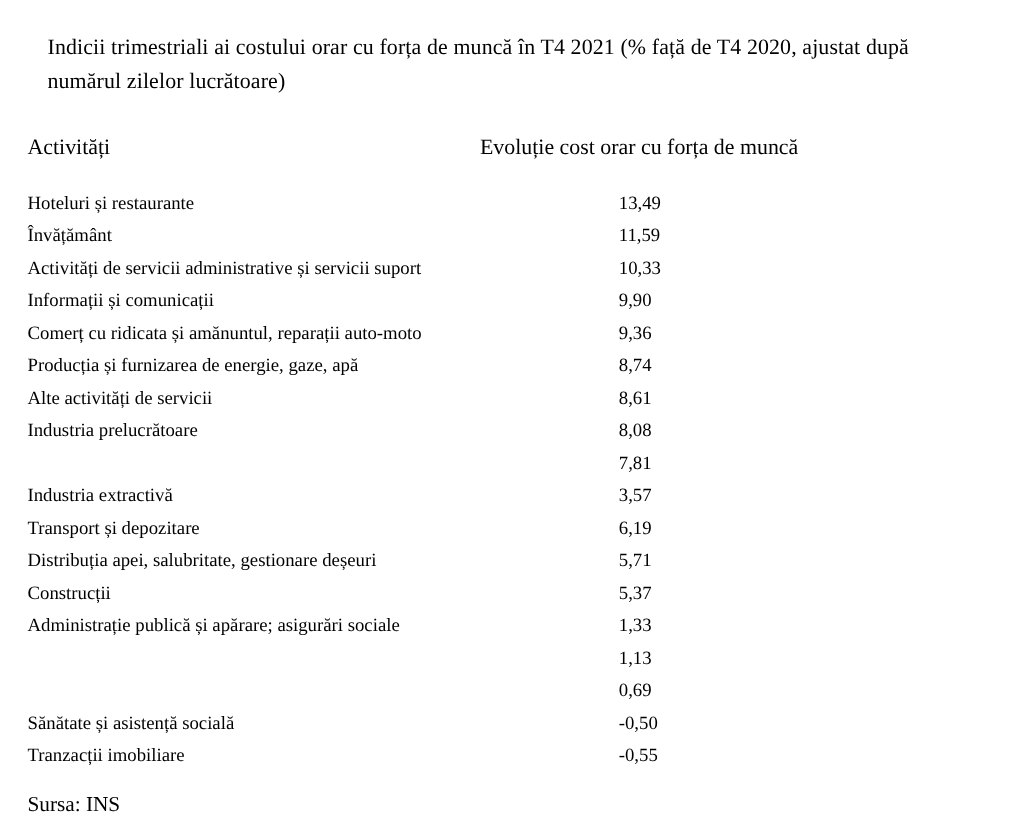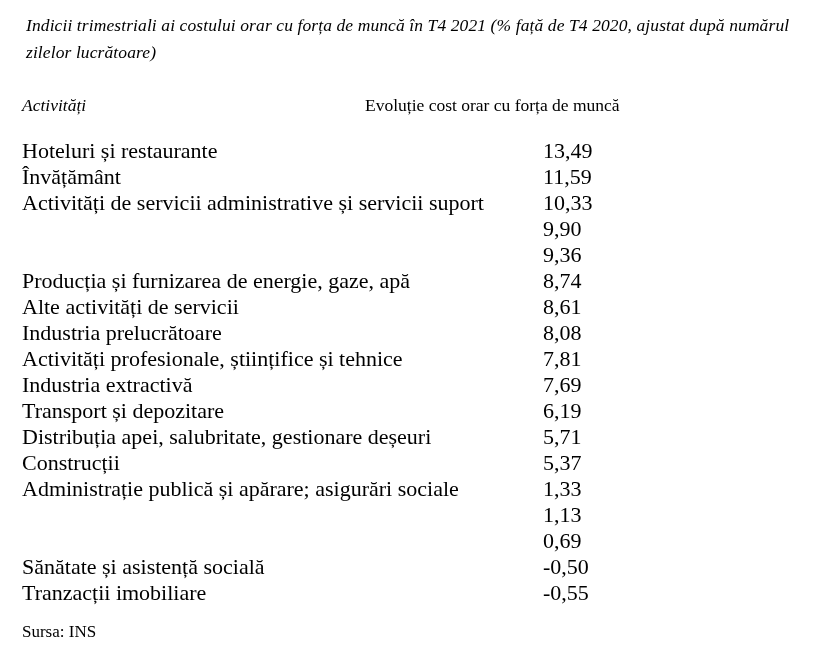--- a/index.html
+++ b/index.html
@@ -18,67 +18,64 @@
     position: relative;
     width: 826px;
     height: 657px;
     box-sizing: border-box;
     padding: 8px 22px 0 22px;
   }
   .doc-title {
     font-size: 17.5px;
     line-height: 27px;
     letter-spacing: 0.1px;
-    margin: 4px;
+    margin: 16px;
     padding: 0 2px 0 0;
     max-width: 790px;
     font-weight: normal;
-    font-style: italic;
   }
   .table-head {
     margin-top: 26px;
     height: 26px;
     position: relative;
     font-size: 17.5px;
     line-height: 26px;
   }
   .th-activities {
     position: absolute;
     left: 0;
     top: 0;
     white-space: nowrap;
-    font-style: italic;
   }
   .th-evolution {
     position: absolute;
-    left: 343px;
+    left: 362px;
     top: 0;
     white-space: nowrap;
   }
   .rows {
     margin-top: 20px;
   }
   .row {
     position: relative;
     height: 26px;
-    font-size: 22px;
+    font-size: 15px;
     line-height: 26px;
     white-space: nowrap;
   }
   .row .label {
     position: absolute;
     left: 0;
     top: 0;
     white-space: pre;
   }
   .row .value {
     position: absolute;
     left: 473px;
     top: 0;
-    margin-left: 48px;
   }
   .source {
     margin-top: 14px;
     font-size: 17px;
     line-height: 24px;
     white-space: nowrap;
   }
 </style>
 </head>
 <body>
@@ -99,44 +96,45 @@
       </div>
       <div class="row">
         <span class="label">Învățământ</span>
         <span class="value">11,59</span>
       </div>
       <div class="row">
         <span class="label">Activități de servicii administrative și servicii suport</span>
         <span class="value">10,33</span>
       </div>
       <div class="row">
+        <span class="label">Informații și comunicații</span>
         <span class="value">9,90</span>
       </div>
       <div class="row">
+        <span class="label">Comerț cu ridicata și amănuntul, reparații auto-moto</span>
         <span class="value">9,36</span>
       </div>
       <div class="row">
         <span class="label">Producția și furnizarea de energie, gaze, apă</span>
         <span class="value">8,74</span>
       </div>
       <div class="row">
         <span class="label">Alte activități de servicii</span>
         <span class="value">8,61</span>
       </div>
       <div class="row">
         <span class="label">Industria prelucrătoare</span>
         <span class="value">8,08</span>
       </div>
       <div class="row">
-        <span class="label">Activități profesionale, științifice și tehnice</span>
         <span class="value">7,81</span>
       </div>
       <div class="row">
         <span class="label">Industria extractivă</span>
-        <span class="value">7,69</span>
+        <span class="value">3,57</span>
       </div>
       <div class="row">
         <span class="label">Transport și depozitare</span>
         <span class="value">6,19</span>
       </div>
       <div class="row">
         <span class="label">Distribuția apei, salubritate, gestionare deșeuri</span>
         <span class="value">5,71</span>
       </div>
       <div class="row">

